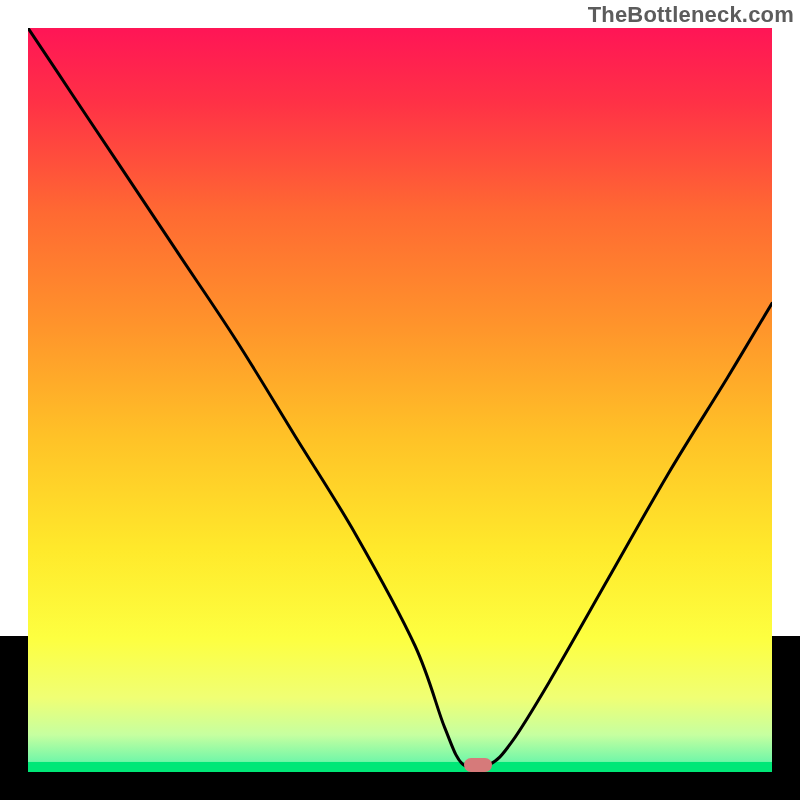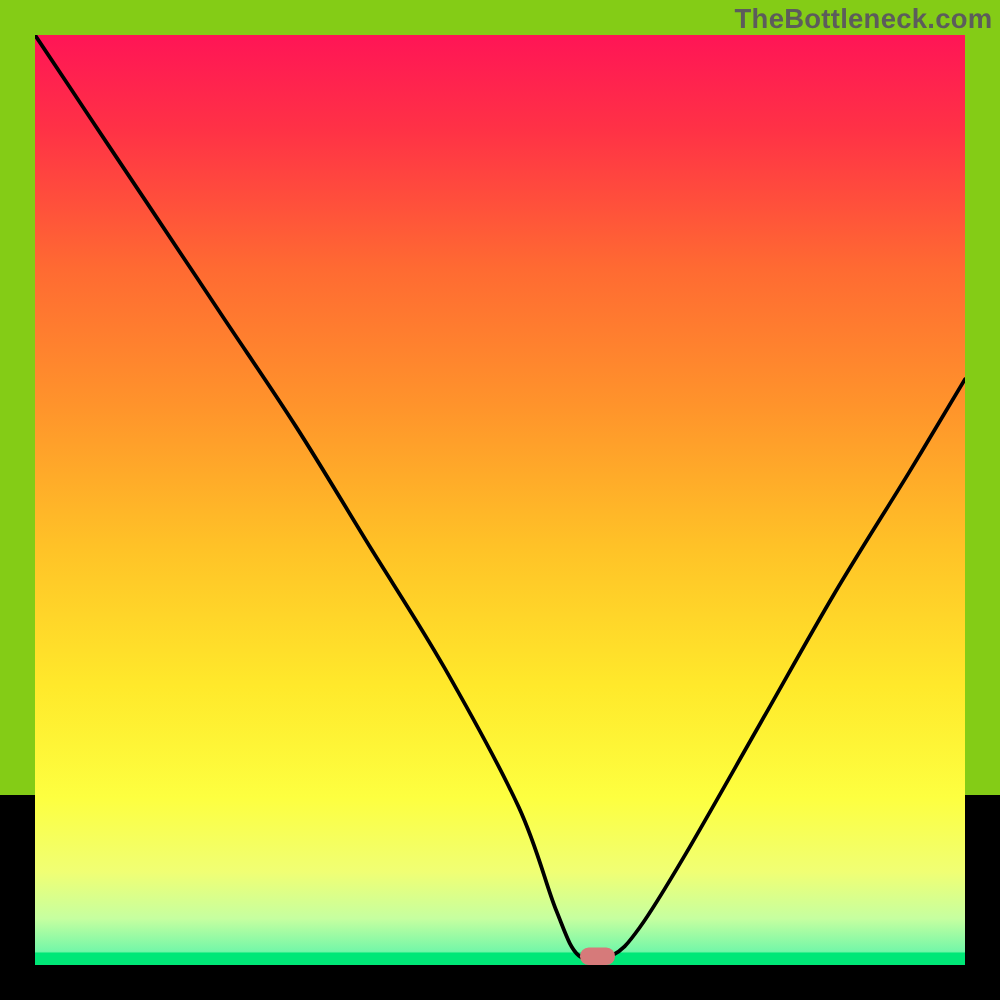--- a/index.html
+++ b/index.html
@@ -8,21 +8,21 @@
     width: 800px;
     height: 800px;
     overflow: hidden;
     background: #000;
     font-family: Arial, Helvetica, sans-serif;
   }
   .stage {
     position: relative;
     width: 800px;
     height: 636px;
-    background: #84cc16;
+    background: #ffffff;
   }
   .watermark {
     position: absolute;
     top: 2px;
     right: 6px;
     color: #5c5c5c;
     font-size: 22px;
     font-weight: 600;
     letter-spacing: 0.2px;
     user-select: none;

